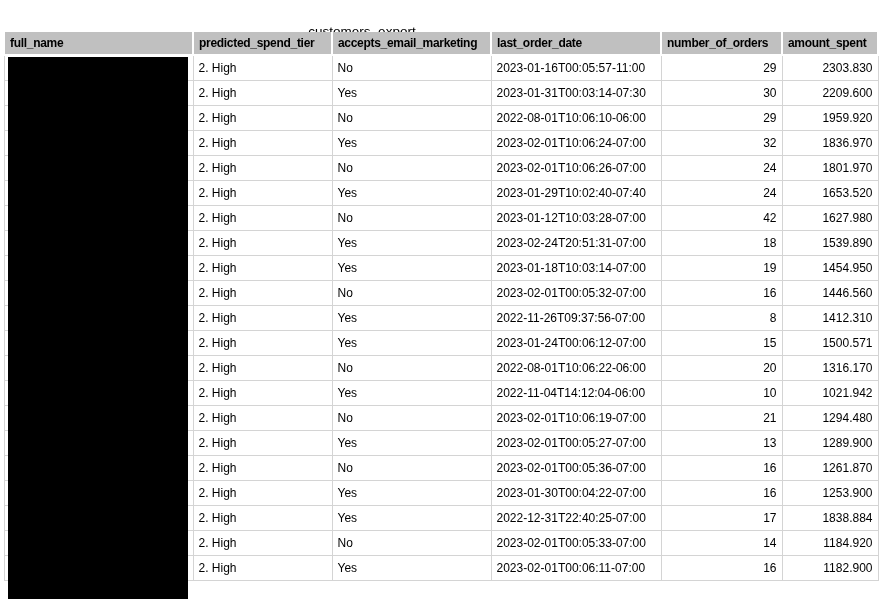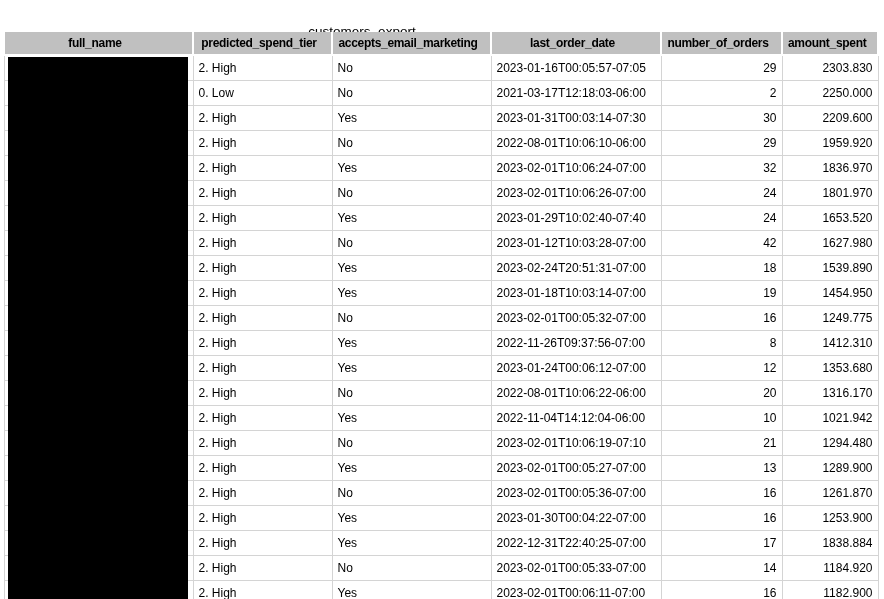--- a/index.html
+++ b/index.html
@@ -40,21 +40,21 @@
   }
   table.grid th {
     background: #c0c0c0;
     border: 2px solid #ffffff;
     border-top: none;
     height: 22px;
     padding: 0 12px 0 5px;
     font-size: 12px;
     font-weight: bold;
     letter-spacing: -0.3px;
-    text-align: center;
+    text-align: left;
     white-space: nowrap;
     overflow: hidden;
     vertical-align: middle;
   }
   table.grid td {
     border: 1px solid #d4d4d4;
     height: 24px;
     padding: 0 5px 0 5px;
     white-space: nowrap;
     overflow: hidden;
@@ -97,31 +97,23 @@
         <th>last_order_date</th>
         <th>number_of_orders</th>
         <th>amount_spent</th>
       </tr>
     </thead>
     <tbody>
         <tr>
           <td class="al-left"></td>
           <td class="al-left">2. High</td>
           <td class="al-left">No</td>
-          <td class="al-left">2023-01-16T00:05:57-07:05</td>
+          <td class="al-left">2023-01-16T00:05:57-11:00</td>
           <td class="al-right">29</td>
           <td class="al-right">2303.830</td>
-        </tr>
-        <tr>
-          <td class="al-left"></td>
-          <td class="al-left">0. Low</td>
-          <td class="al-left">No</td>
-          <td class="al-left">2021-03-17T12:18:03-06:00</td>
-          <td class="al-right">2</td>
-          <td class="al-right">2250.000</td>
         </tr>
         <tr>
           <td class="al-left"></td>
           <td class="al-left">2. High</td>
           <td class="al-left">Yes</td>
           <td class="al-left">2023-01-31T00:03:14-07:30</td>
           <td class="al-right">30</td>
           <td class="al-right">2209.600</td>
         </tr>
         <tr>
@@ -179,37 +171,37 @@
           <td class="al-left">2023-01-18T10:03:14-07:00</td>
           <td class="al-right">19</td>
           <td class="al-right">1454.950</td>
         </tr>
         <tr>
           <td class="al-left"></td>
           <td class="al-left">2. High</td>
           <td class="al-left">No</td>
           <td class="al-left">2023-02-01T00:05:32-07:00</td>
           <td class="al-right">16</td>
-          <td class="al-right">1249.775</td>
+          <td class="al-right">1446.560</td>
         </tr>
         <tr>
           <td class="al-left"></td>
           <td class="al-left">2. High</td>
           <td class="al-left">Yes</td>
           <td class="al-left">2022-11-26T09:37:56-07:00</td>
           <td class="al-right">8</td>
           <td class="al-right">1412.310</td>
         </tr>
         <tr>
           <td class="al-left"></td>
           <td class="al-left">2. High</td>
           <td class="al-left">Yes</td>
           <td class="al-left">2023-01-24T00:06:12-07:00</td>
-          <td class="al-right">12</td>
-          <td class="al-right">1353.680</td>
+          <td class="al-right">15</td>
+          <td class="al-right">1500.571</td>
         </tr>
         <tr>
           <td class="al-left"></td>
           <td class="al-left">2. High</td>
           <td class="al-left">No</td>
           <td class="al-left">2022-08-01T10:06:22-06:00</td>
           <td class="al-right">20</td>
           <td class="al-right">1316.170</td>
         </tr>
         <tr>
@@ -217,21 +209,21 @@
           <td class="al-left">2. High</td>
           <td class="al-left">Yes</td>
           <td class="al-left">2022-11-04T14:12:04-06:00</td>
           <td class="al-right">10</td>
           <td class="al-right">1021.942</td>
         </tr>
         <tr>
           <td class="al-left"></td>
           <td class="al-left">2. High</td>
           <td class="al-left">No</td>
-          <td class="al-left">2023-02-01T10:06:19-07:10</td>
+          <td class="al-left">2023-02-01T10:06:19-07:00</td>
           <td class="al-right">21</td>
           <td class="al-right">1294.480</td>
         </tr>
         <tr>
           <td class="al-left"></td>
           <td class="al-left">2. High</td>
           <td class="al-left">Yes</td>
           <td class="al-left">2023-02-01T00:05:27-07:00</td>
           <td class="al-right">13</td>
           <td class="al-right">1289.900</td>

